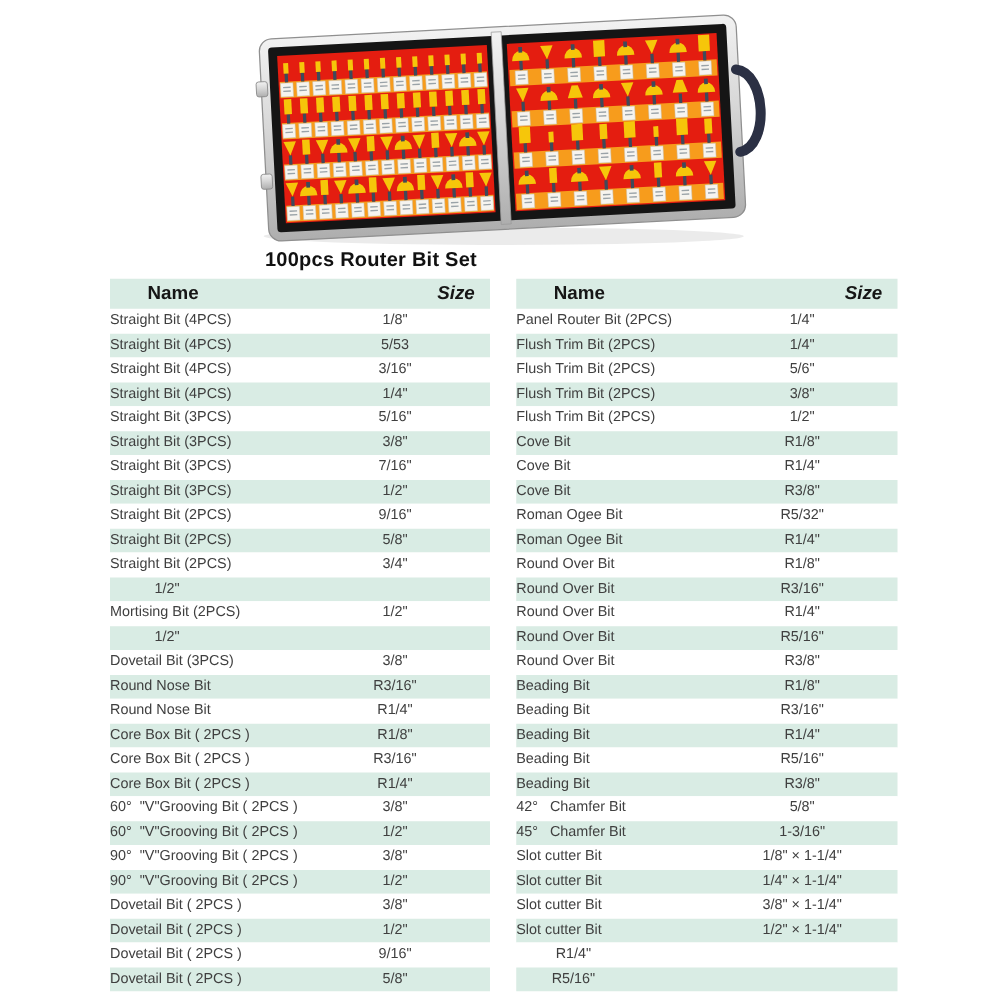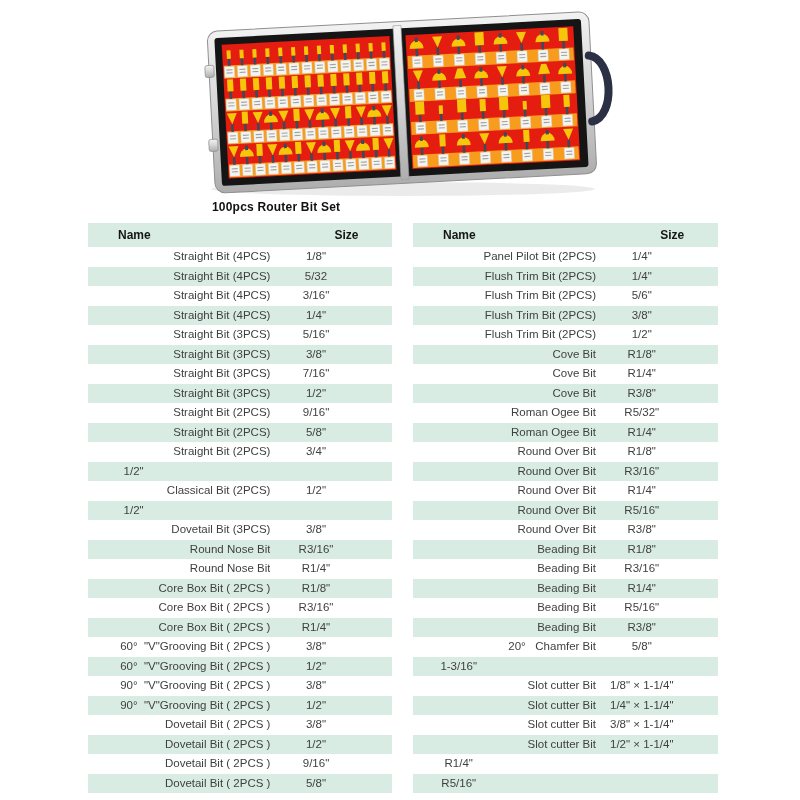--- a/index.html
+++ b/index.html
@@ -14,36 +14,36 @@
   .f-red{fill:var(--red);}
   .f-hinge{fill:url(#silverGrad);stroke:#9a9a9a;stroke-width:0.6;}
   .f-handle{fill:none;stroke:var(--handle);stroke-width:8;stroke-linecap:round;}
   .f-latch{fill:url(#silverGrad);stroke:#8a8a8a;stroke-width:0.7;}
   .f-shadow{fill:rgba(0,0,0,0.08);}
   .sg-hi{stop-color:var(--silver-hi);}
   .sg-mid{stop-color:var(--silver);}
   .sg-lo{stop-color:#aeaeae;}
   
   .title{
-    position:absolute;left:212px;top:200px;font-size:12px;font-weight:bold;
+    position:absolute;left:212px;top:200px;font-size:16px;font-weight:bold;
     color:#111;letter-spacing:0.2px;
   }
   
   .spec-table{position:absolute;top:223px;font-size:11.5px;color:var(--text);}
   .spec-table.left{left:88px;width:304px;}
   .spec-table.right{left:413px;width:305px;}
   .thead{
     position:relative;height:24px;line-height:24px;background:var(--mint);
-    font-weight:bold;font-size:12px;color:var(--htext);
+    font-weight:bold;font-size:15px;color:var(--htext);
   }
   .hname{padding-left:30px;}
-  .hsize{position:absolute;left:74%;width:22%;text-align:center;top:0;}
+  .hsize{position:absolute;left:74%;width:22%;text-align:right;top:0;font-style:italic;}
   .trow{display:flex;height:19.5px;line-height:19.5px;background:#ffffff;}
   .trow.alt{background:var(--mint);}
-  .ncell{flex:0 0 60%;text-align:right;white-space:pre;overflow:hidden;}
+  .ncell{flex:0 0 60%;text-align:left;white-space:pre;overflow:hidden;}
   .scell{flex:0 0 30%;text-align:center;white-space:pre;}
 </style>
 </head>
 <body>
 
 <svg class="case-svg" viewBox="0 0 415 200" width="415" height="200" aria-hidden="true">
   <defs>
     <linearGradient id="silverGrad" x1="0" y1="0" x2="0" y2="1">
       <stop offset="0%" class="sg-hi"></stop>
       <stop offset="45%" class="sg-mid"></stop>
@@ -520,21 +520,21 @@
     <span class="hname">Name</span>
     <span class="hsize">Size</span>
   </div>
   <div class="tbody" id="tbody-left">
       <div class="trow">
         <div class="ncell">Straight Bit (4PCS)</div>
         <div class="scell">1/8"</div>
       </div>
       <div class="trow alt">
         <div class="ncell">Straight Bit (4PCS)</div>
-        <div class="scell">5/32</div>
+        <div class="scell">5/53</div>
       </div>
       <div class="trow">
         <div class="ncell">Straight Bit (4PCS)</div>
         <div class="scell">3/16"</div>
       </div>
       <div class="trow alt">
         <div class="ncell">Straight Bit (4PCS)</div>
         <div class="scell">1/4"</div>
       </div>
       <div class="trow">
@@ -562,21 +562,21 @@
         <div class="scell">5/8"</div>
       </div>
       <div class="trow">
         <div class="ncell">Straight Bit (2PCS)</div>
         <div class="scell">3/4"</div>
       </div>
       <div class="trow alt">
         <div class="scell">1/2"</div>
       </div>
       <div class="trow">
-        <div class="ncell">Classical Bit (2PCS)</div>
+        <div class="ncell">Mortising Bit (2PCS)</div>
         <div class="scell">1/2"</div>
       </div>
       <div class="trow alt">
         <div class="scell">1/2"</div>
       </div>
       <div class="trow">
         <div class="ncell">Dovetail Bit (3PCS)</div>
         <div class="scell">3/8"</div>
       </div>
       <div class="trow alt">
@@ -634,21 +634,21 @@
     </div>
 </div>
 
 <div class="spec-table right">
   <div class="thead">
     <span class="hname">Name</span>
     <span class="hsize">Size</span>
   </div>
   <div class="tbody" id="tbody-right">
       <div class="trow">
-        <div class="ncell">Panel Pilot Bit (2PCS)</div>
+        <div class="ncell">Panel Router Bit (2PCS)</div>
         <div class="scell">1/4"</div>
       </div>
       <div class="trow alt">
         <div class="ncell">Flush Trim Bit (2PCS)</div>
         <div class="scell">1/4"</div>
       </div>
       <div class="trow">
         <div class="ncell">Flush Trim Bit (2PCS)</div>
         <div class="scell">5/6"</div>
       </div>
@@ -714,24 +714,25 @@
       </div>
       <div class="trow">
         <div class="ncell">Beading Bit</div>
         <div class="scell">R5/16"</div>
       </div>
       <div class="trow alt">
         <div class="ncell">Beading Bit</div>
         <div class="scell">R3/8"</div>
       </div>
       <div class="trow">
-        <div class="ncell">20°   Chamfer Bit</div>
+        <div class="ncell">42°   Chamfer Bit</div>
         <div class="scell">5/8"</div>
       </div>
       <div class="trow alt">
+        <div class="ncell">45°   Chamfer Bit</div>
         <div class="scell">1-3/16"</div>
       </div>
       <div class="trow">
         <div class="ncell">Slot cutter Bit</div>
         <div class="scell">1/8" × 1-1/4"</div>
       </div>
       <div class="trow alt">
         <div class="ncell">Slot cutter Bit</div>
         <div class="scell">1/4" × 1-1/4"</div>
       </div>

